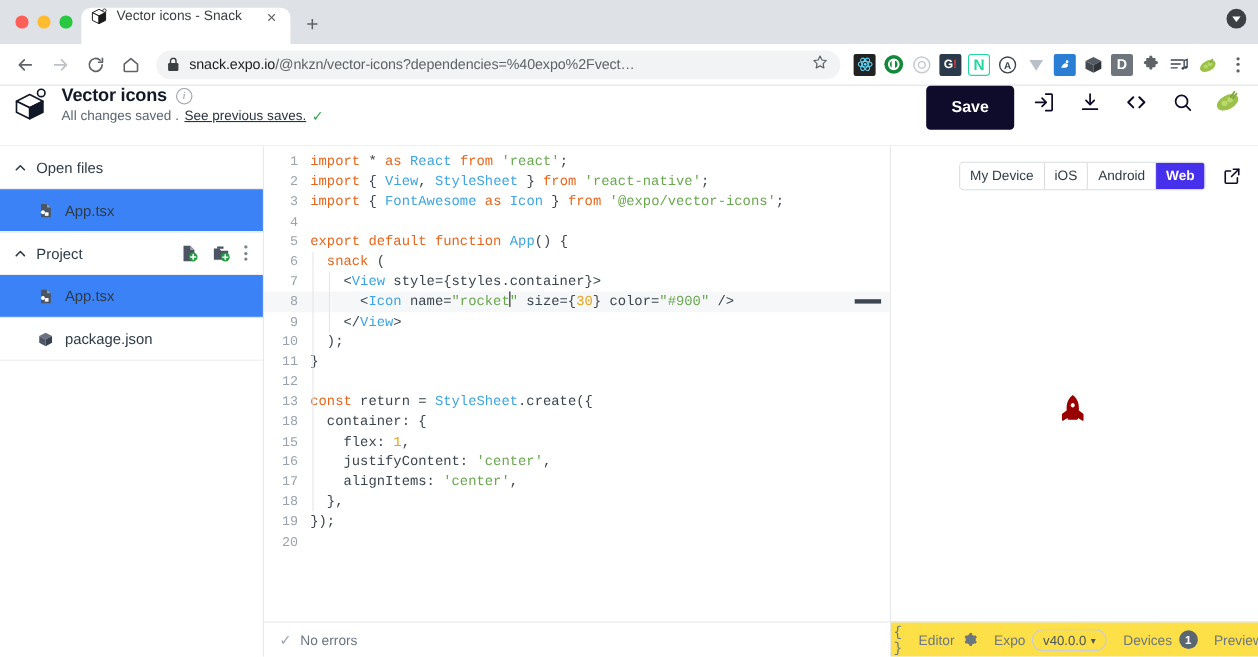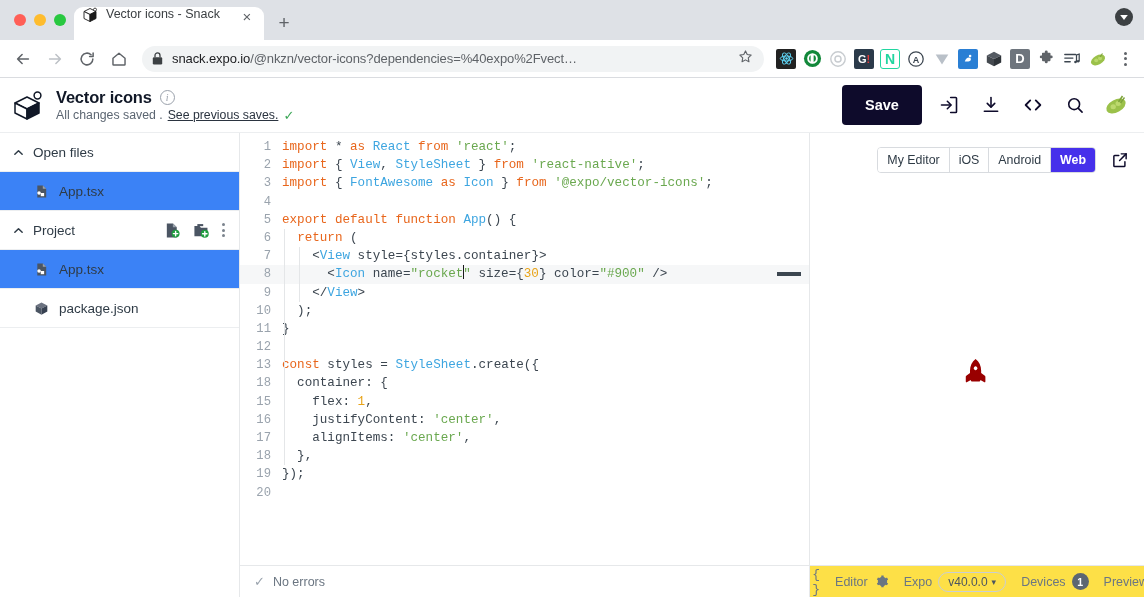--- a/index.html
+++ b/index.html
@@ -46,21 +46,21 @@
   .omnibox .url .dim { color:#5f6368; }
   .star { color:#5f6368; flex:0 0 16px; }
   .ext-row { display:flex; align-items:center; gap:6px; padding-left:4px; }
   .ext { width:20px; height:20px; flex:0 0 20px; display:flex; align-items:center;
     justify-content:center; font-size:11px; font-weight:bold; border-radius:2px; }
   .kebab { width:22px; display:flex; flex-direction:column; align-items:center; gap:2.5px; }
   .kebab i { width:3px; height:3px; background:#5f6368; border-radius:50%; display:block; }
 
   
   .snack-header {
-    height:55px; flex:0 0 55px; background:#fff; display:flex; align-items:center;
+    height:55px; flex:0 0 55px; background:#fff; display:flex; align-items:flex-start;
     padding:0 14px 0 12px; gap:12px; border-bottom:1px solid #eceef0;
   }
   .snack-logo { width:32px; height:32px; flex:0 0 32px; }
   .title-block { flex:1; min-width:0; }
   .title-row { display:flex; align-items:center; gap:8px; }
   .snack-title { font-size:16.5px; font-weight:bold; color:#111827; letter-spacing:-0.2px; }
   .info-icon { width:15px; height:15px; border:1.4px solid #9aa1ab; border-radius:50%;
     color:#9aa1ab; font-size:10px; display:flex; align-items:center; justify-content:center;
     font-style:italic; font-family:"Liberation Serif", serif; }
   .subtitle-row { display:flex; align-items:center; gap:5px; margin-top:1px; }
@@ -431,47 +431,47 @@
       </div>
     </div>
 
     <div class="editor-wrap">
       <div class="editor" id="editor">
           <div class="code-line"><span class="ln">1</span><span class="code"><span class="sc-kw">import</span><span class="sc-punc"> * </span><span class="sc-kw">as</span><span class="sc-punc"> </span><span class="sc-type">React</span><span class="sc-punc"> </span><span class="sc-kw">from</span><span class="sc-punc"> </span><span class="sc-str">'react'</span><span class="sc-punc">;</span></span></div>
           <div class="code-line"><span class="ln">2</span><span class="code"><span class="sc-kw">import</span><span class="sc-punc"> { </span><span class="sc-type">View</span><span class="sc-punc">, </span><span class="sc-type">StyleSheet</span><span class="sc-punc"> } </span><span class="sc-kw">from</span><span class="sc-punc"> </span><span class="sc-str">'react-native'</span><span class="sc-punc">;</span></span></div>
           <div class="code-line"><span class="ln">3</span><span class="code"><span class="sc-kw">import</span><span class="sc-punc"> { </span><span class="sc-type">FontAwesome</span><span class="sc-punc"> </span><span class="sc-kw">as</span><span class="sc-punc"> </span><span class="sc-type">Icon</span><span class="sc-punc"> } </span><span class="sc-kw">from</span><span class="sc-punc"> </span><span class="sc-str">'@expo/vector-icons'</span><span class="sc-punc">;</span></span></div>
           <div class="code-line"><span class="ln">4</span><span class="code"></span></div>
           <div class="code-line"><span class="ln">5</span><span class="code"><span class="sc-kw">export</span><span class="sc-punc"> </span><span class="sc-kw">default</span><span class="sc-punc"> </span><span class="sc-kw">function</span><span class="sc-punc"> </span><span class="sc-type">App</span><span class="sc-punc">() {</span></span></div>
-          <div class="code-line"><span class="ln">6</span><span class="code"><span class="sc-punc">  </span><span class="sc-kw">return</span><span class="sc-punc"> (</span><span class="indent-guide" style="left: 2px;"></span></span></div>
+          <div class="code-line"><span class="ln">6</span><span class="code"><span class="sc-punc">  </span><span class="sc-kw">snack</span><span class="sc-punc"> (</span><span class="indent-guide" style="left: 2px;"></span></span></div>
           <div class="code-line"><span class="ln">7</span><span class="code"><span class="sc-punc">    &lt;</span><span class="sc-tag">View</span><span class="sc-punc"> style={styles.container}&gt;</span><span class="indent-guide" style="left: 2px;"></span><span class="indent-guide" style="left: 17px;"></span></span></div>
           <div class="code-line active"><span class="ln">8</span><span class="code"><span class="sc-punc">      &lt;</span><span class="sc-tag">Icon</span><span class="sc-punc"> name=</span><span class="sc-str">"rocket</span><span class="cursor"></span><span class="sc-str">"</span><span class="sc-punc"> size={</span><span class="sc-num">30</span><span class="sc-punc">} color=</span><span class="sc-str">"#900"</span><span class="sc-punc"> /&gt;</span><span class="indent-guide" style="left: 2px;"></span><span class="indent-guide" style="left: 17px;"></span></span></div>
           <div class="code-line"><span class="ln">9</span><span class="code"><span class="sc-punc">    &lt;/</span><span class="sc-tag">View</span><span class="sc-punc">&gt;</span><span class="indent-guide" style="left: 2px;"></span><span class="indent-guide" style="left: 17px;"></span></span></div>
           <div class="code-line"><span class="ln">10</span><span class="code"><span class="sc-punc">  );</span><span class="indent-guide" style="left: 2px;"></span></span></div>
           <div class="code-line"><span class="ln">11</span><span class="code"><span class="sc-punc">}</span><span class="indent-guide" style="left: 2px;"></span></span></div>
           <div class="code-line"><span class="ln">12</span><span class="code"><span class="indent-guide" style="left: 2px;"></span></span></div>
-          <div class="code-line"><span class="ln">13</span><span class="code"><span class="sc-kw">const</span><span class="sc-punc"> styles = </span><span class="sc-type">StyleSheet</span><span class="sc-punc">.create({</span><span class="indent-guide" style="left: 2px;"></span></span></div>
+          <div class="code-line"><span class="ln">13</span><span class="code"><span class="sc-kw">const</span><span class="sc-punc"> return = </span><span class="sc-type">StyleSheet</span><span class="sc-punc">.create({</span><span class="indent-guide" style="left: 2px;"></span></span></div>
           <div class="code-line"><span class="ln">18</span><span class="code"><span class="sc-punc">  container: {</span><span class="indent-guide" style="left: 2px;"></span></span></div>
           <div class="code-line"><span class="ln">15</span><span class="code"><span class="sc-punc">    flex: </span><span class="sc-num">1</span><span class="sc-punc">,</span><span class="indent-guide" style="left: 2px;"></span></span></div>
           <div class="code-line"><span class="ln">16</span><span class="code"><span class="sc-punc">    justifyContent: </span><span class="sc-str">'center'</span><span class="sc-punc">,</span><span class="indent-guide" style="left: 2px;"></span></span></div>
           <div class="code-line"><span class="ln">17</span><span class="code"><span class="sc-punc">    alignItems: </span><span class="sc-str">'center'</span><span class="sc-punc">,</span><span class="indent-guide" style="left: 2px;"></span></span></div>
           <div class="code-line"><span class="ln">18</span><span class="code"><span class="sc-punc">  },</span><span class="indent-guide" style="left: 2px;"></span></span></div>
           <div class="code-line"><span class="ln">19</span><span class="code"><span class="sc-punc">});</span></span></div>
           <div class="code-line"><span class="ln">20</span><span class="code"></span></div>
           <span class="ed-scroll-mark" style="top: 139.4px;"></span>
         </div>
       <div class="statusbar">
         <span class="status-check">✓</span>
         <span class="status-text">No errors</span>
       </div>
     </div>
 
     <div class="preview">
       <div class="preview-top">
         <div class="seg" id="preview-tabs">
-            <div class="seg-item">My Editor</div>
+            <div class="seg-item">My Device</div>
             <div class="seg-item">iOS</div>
             <div class="seg-item">Android</div>
             <div class="seg-item active">Web</div>
           </div>
         <span class="popout">
           <svg width="18" height="18" viewBox="0 0 22 22" fill="none" stroke="currentColor" stroke-width="1.8" stroke-linecap="round" stroke-linejoin="round">
             <path d="M12.5 3.5H18.5V9.5"></path>
               <path d="M18.5 3.5 10.5 11.5"></path>
               <path d="M17 13v5a1 1 0 0 1-1 1H4.5a1 1 0 0 1-1-1V6.5a1 1 0 0 1 1-1h5"></path>
           </svg>

